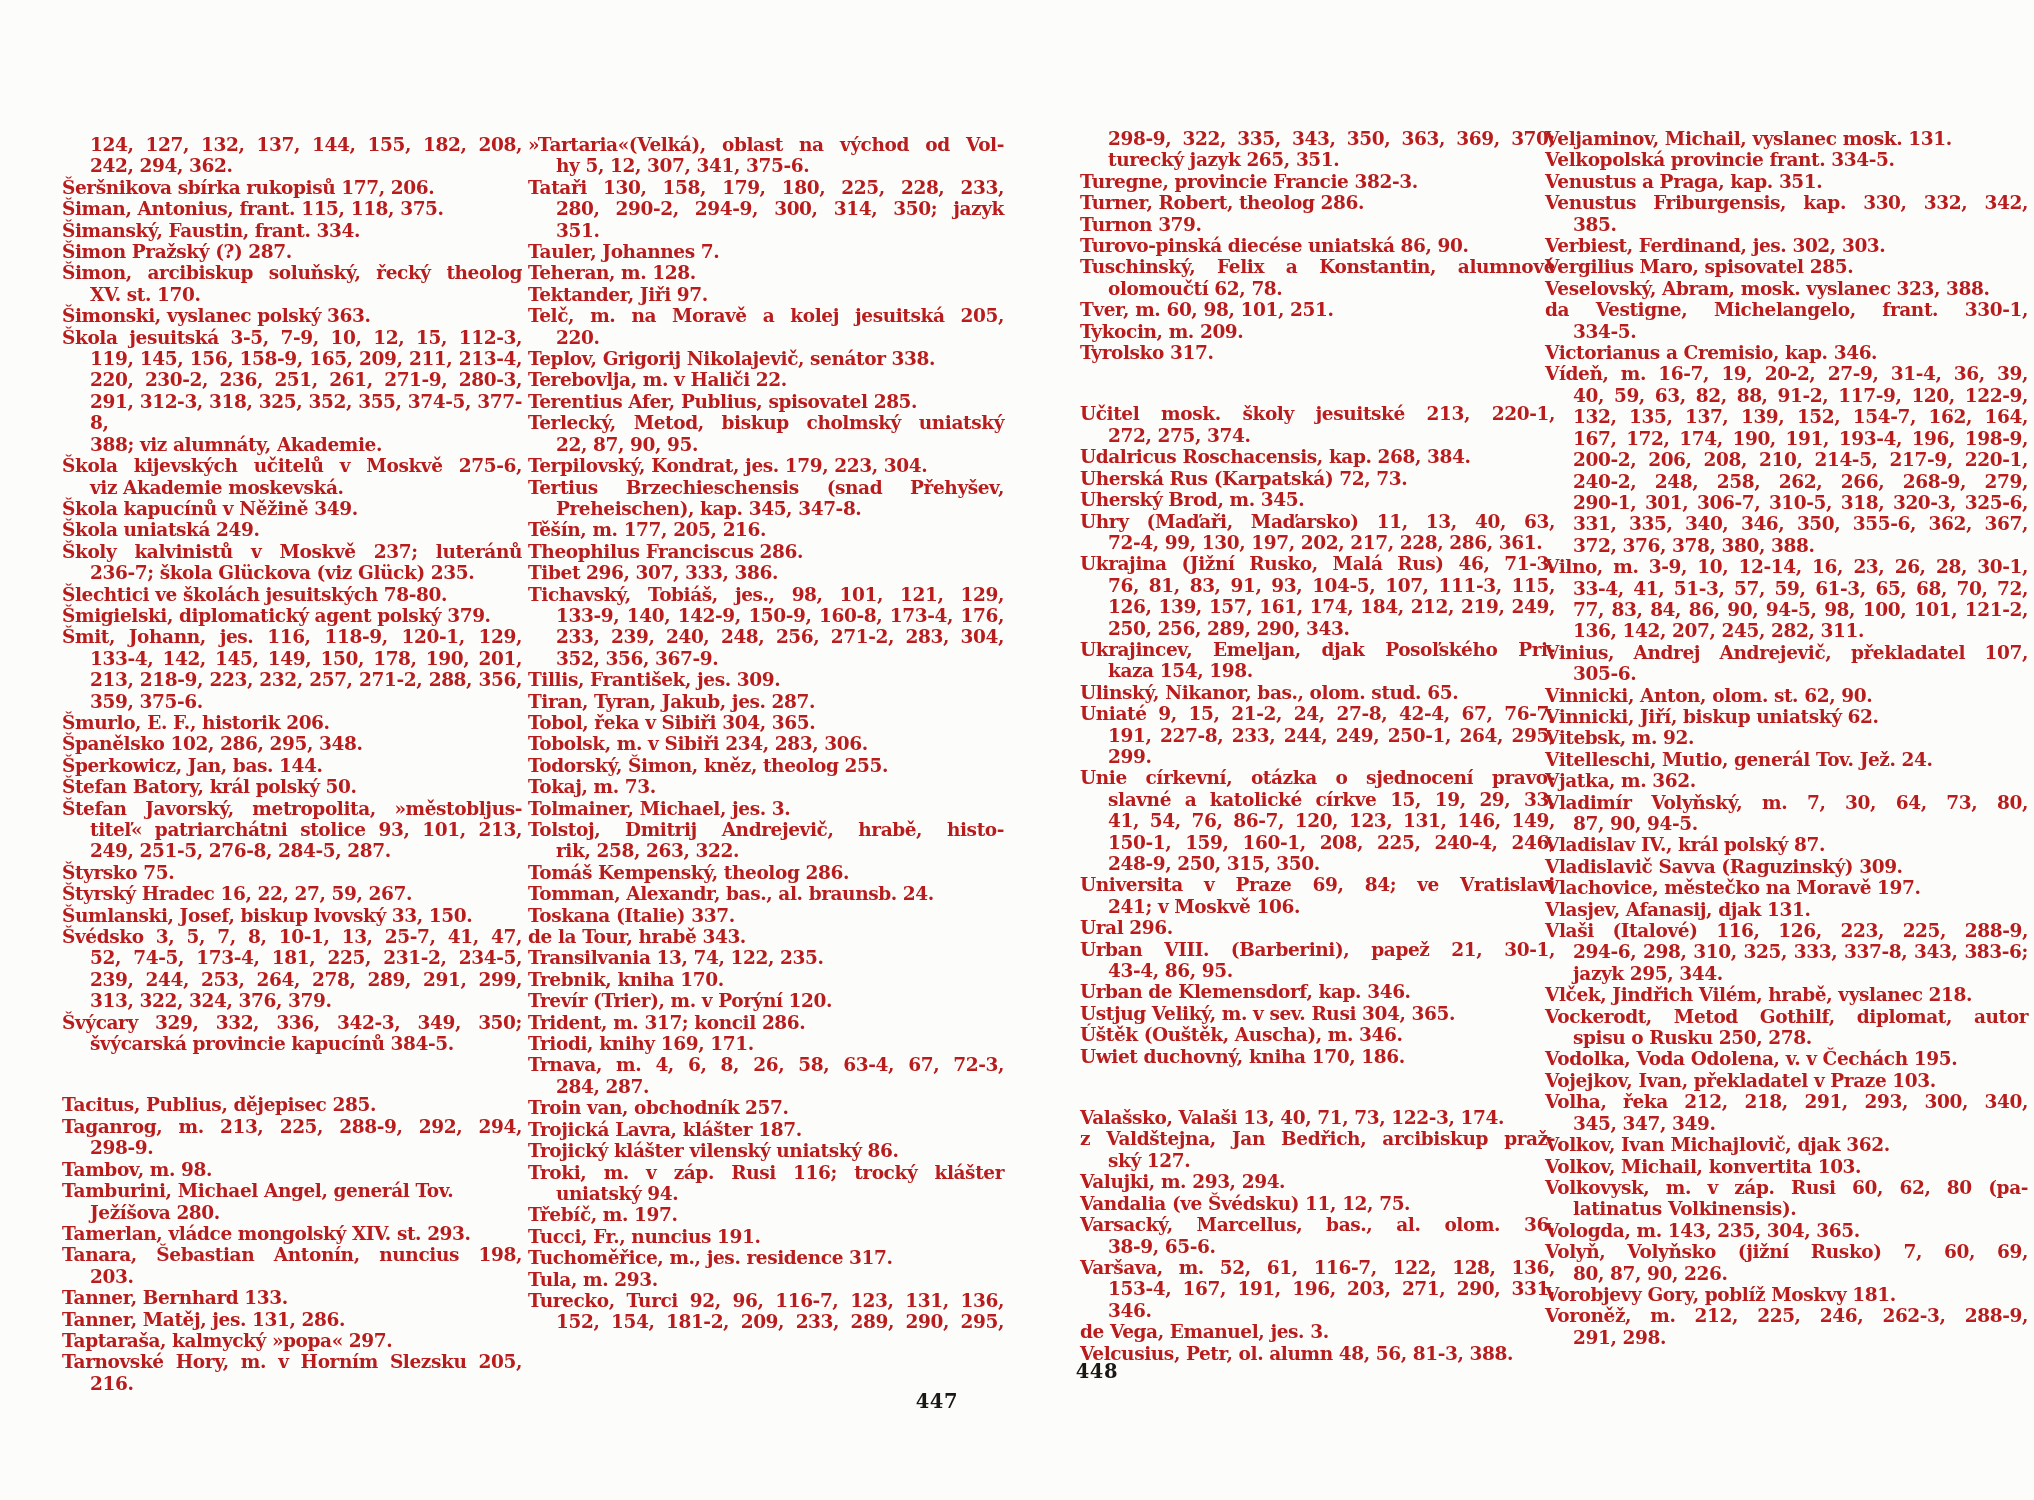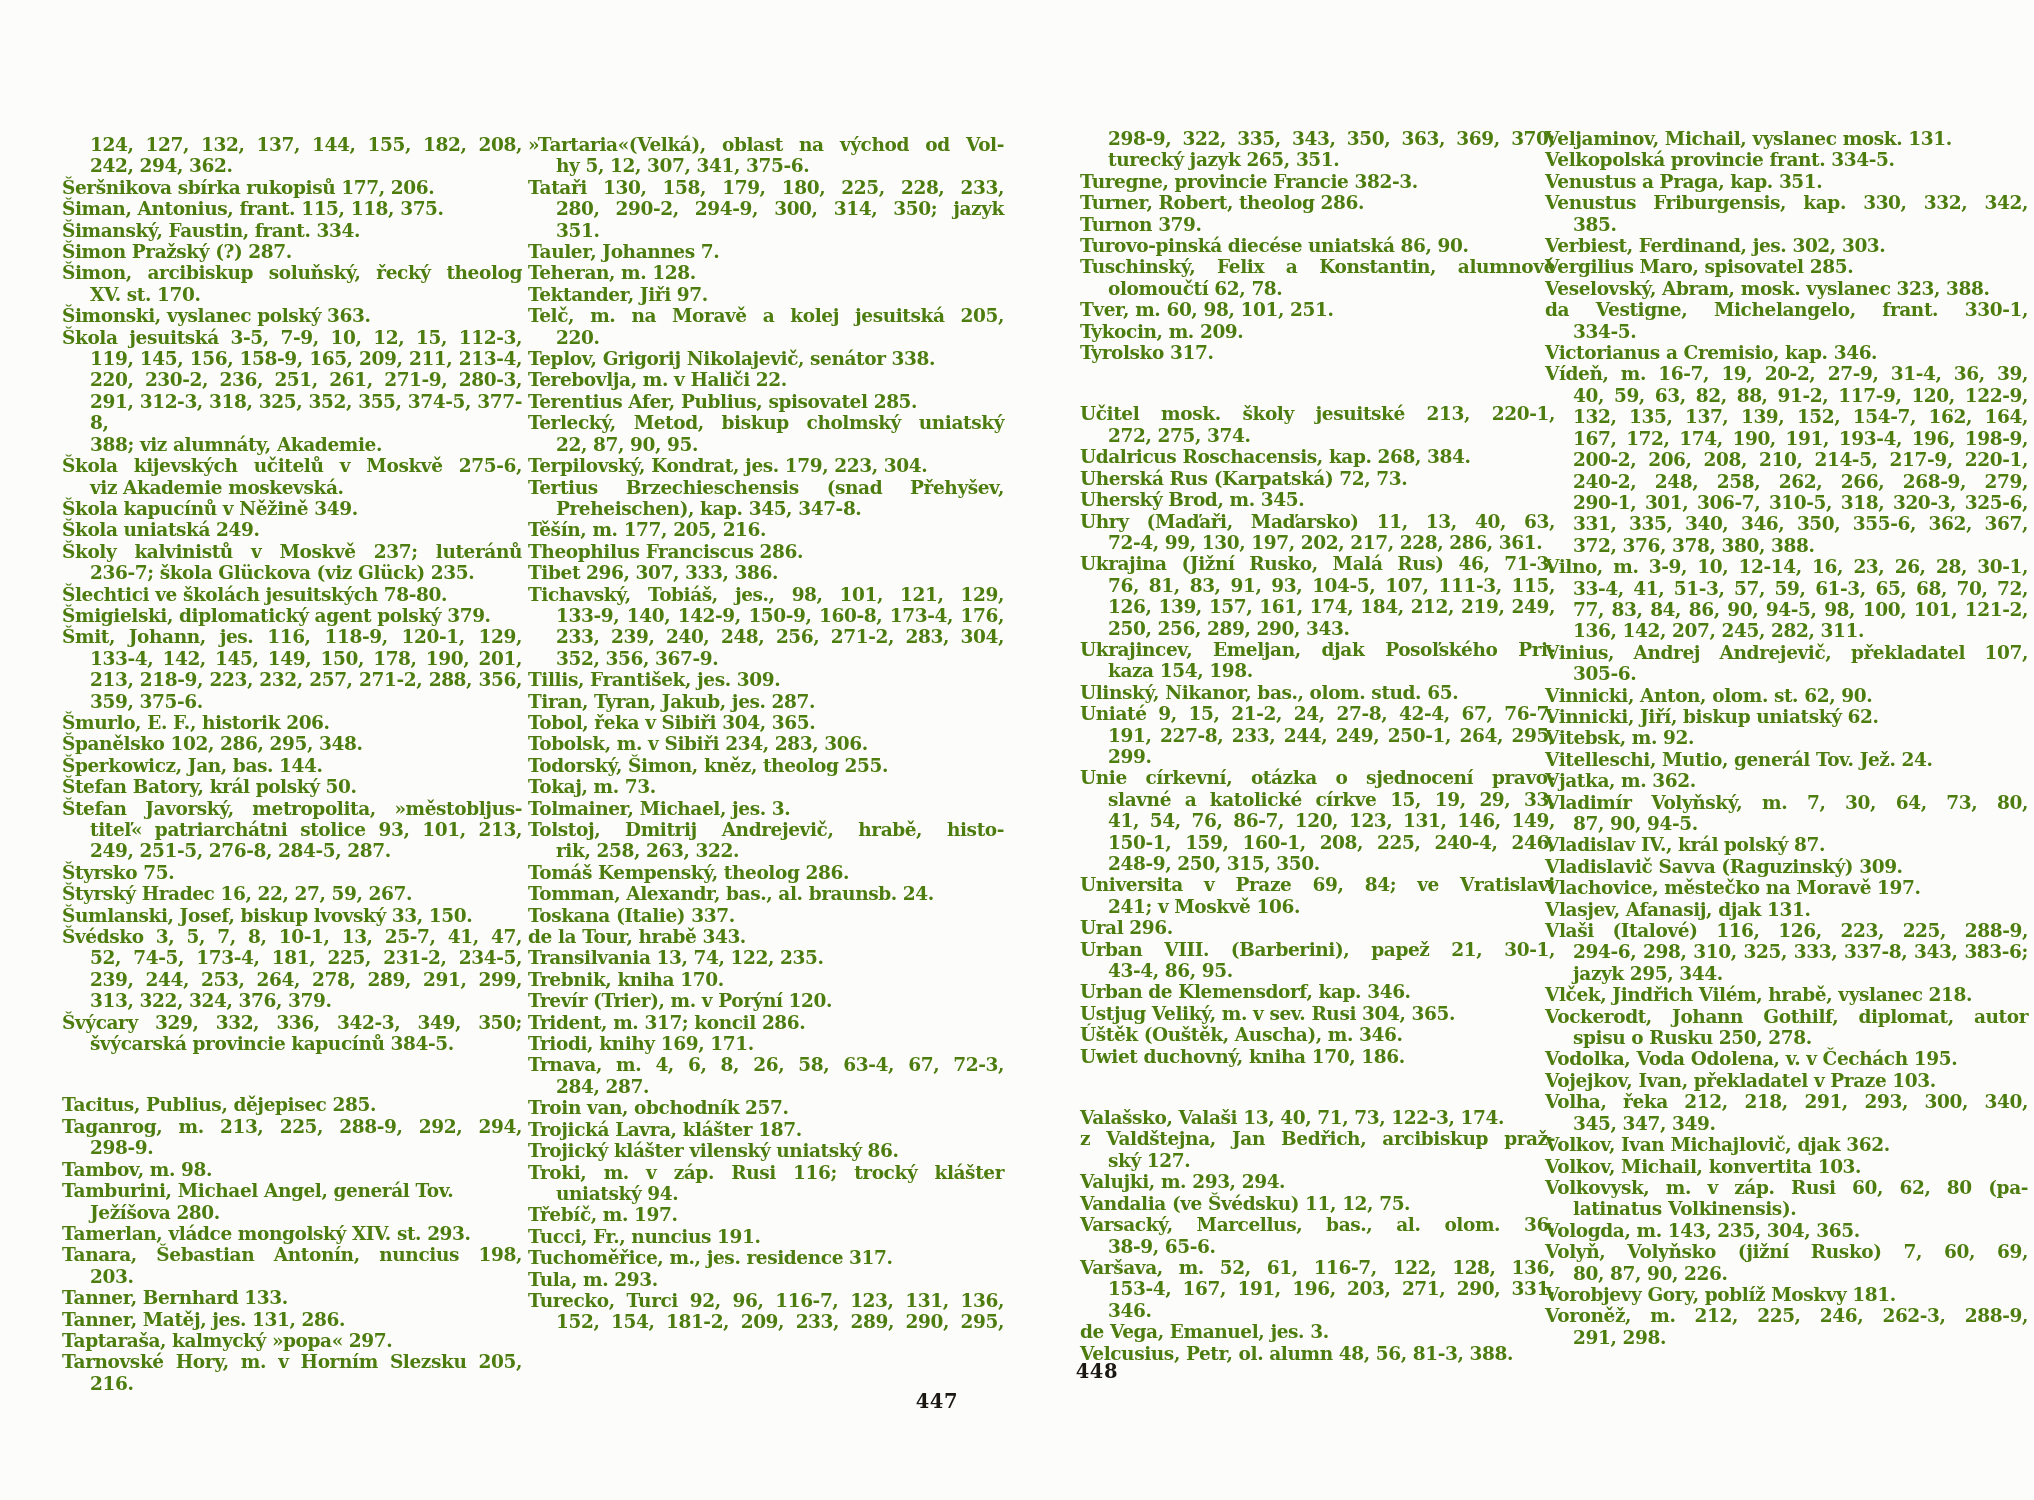--- a/index.html
+++ b/index.html
@@ -4,21 +4,21 @@
 <style>
   html,body{margin:0;padding:0;}
   body{
     width:2034px;height:1500px;position:relative;overflow:hidden;
     background:#fcfcfa;
     font-family:"DejaVu Serif", serif;
   }
   .page{position:absolute;top:0;bottom:0;}
   .col{
     position:absolute;
-    color:#4d7c0f;
+    color:#b91c1c;
     font-weight:700;
     font-size:18.5px;
     line-height:21.4px;
     letter-spacing:-0.4px;
   }
   #colL1{left:62px;  top:134px; width:460px;}
   #colL2{left:528px; top:134px; width:476px;}
   #colR1{left:1080px;top:128px; width:475px;}
   #colR2{left:1545px;top:128px; width:483px;}
   .ln{min-height:21.4px;}
@@ -253,21 +253,21 @@
       <div class="ln j">Vladimír Volyňský, m. 7, 30, 64, 73, 80,</div>
       <div class="ln ind">87, 90, 94-5.</div>
       <div class="ln">Vladislav IV., král polský 87.</div>
       <div class="ln">Vladislavič Savva (Raguzinský) 309.</div>
       <div class="ln">Vlachovice, městečko na Moravě 197.</div>
       <div class="ln">Vlasjev, Afanasij, djak 131.</div>
       <div class="ln j">Vlaši (Italové) 116, 126, 223, 225, 288-9,</div>
       <div class="ln ind j">294-6, 298, 310, 325, 333, 337-8, 343, 383-6;</div>
       <div class="ln ind">jazyk 295, 344.</div>
       <div class="ln">Vlček, Jindřich Vilém, hrabě, vyslanec 218.</div>
-      <div class="ln j">Vockerodt, Johann Gothilf, diplomat, autor</div>
+      <div class="ln j">Vockerodt, Metod Gothilf, diplomat, autor</div>
       <div class="ln ind">spisu o Rusku 250, 278.</div>
       <div class="ln">Vodolka, Voda Odolena, v. v Čechách 195.</div>
       <div class="ln">Vojejkov, Ivan, překladatel v Praze 103.</div>
       <div class="ln j">Volha, řeka 212, 218, 291, 293, 300, 340,</div>
       <div class="ln ind">345, 347, 349.</div>
       <div class="ln">Volkov, Ivan Michajlovič, djak 362.</div>
       <div class="ln">Volkov, Michail, konvertita 103.</div>
       <div class="ln j">Volkovysk, m. v záp. Rusi 60, 62, 80 (pa-</div>
       <div class="ln ind">latinatus Volkinensis).</div>
       <div class="ln">Vologda, m. 143, 235, 304, 365.</div>

